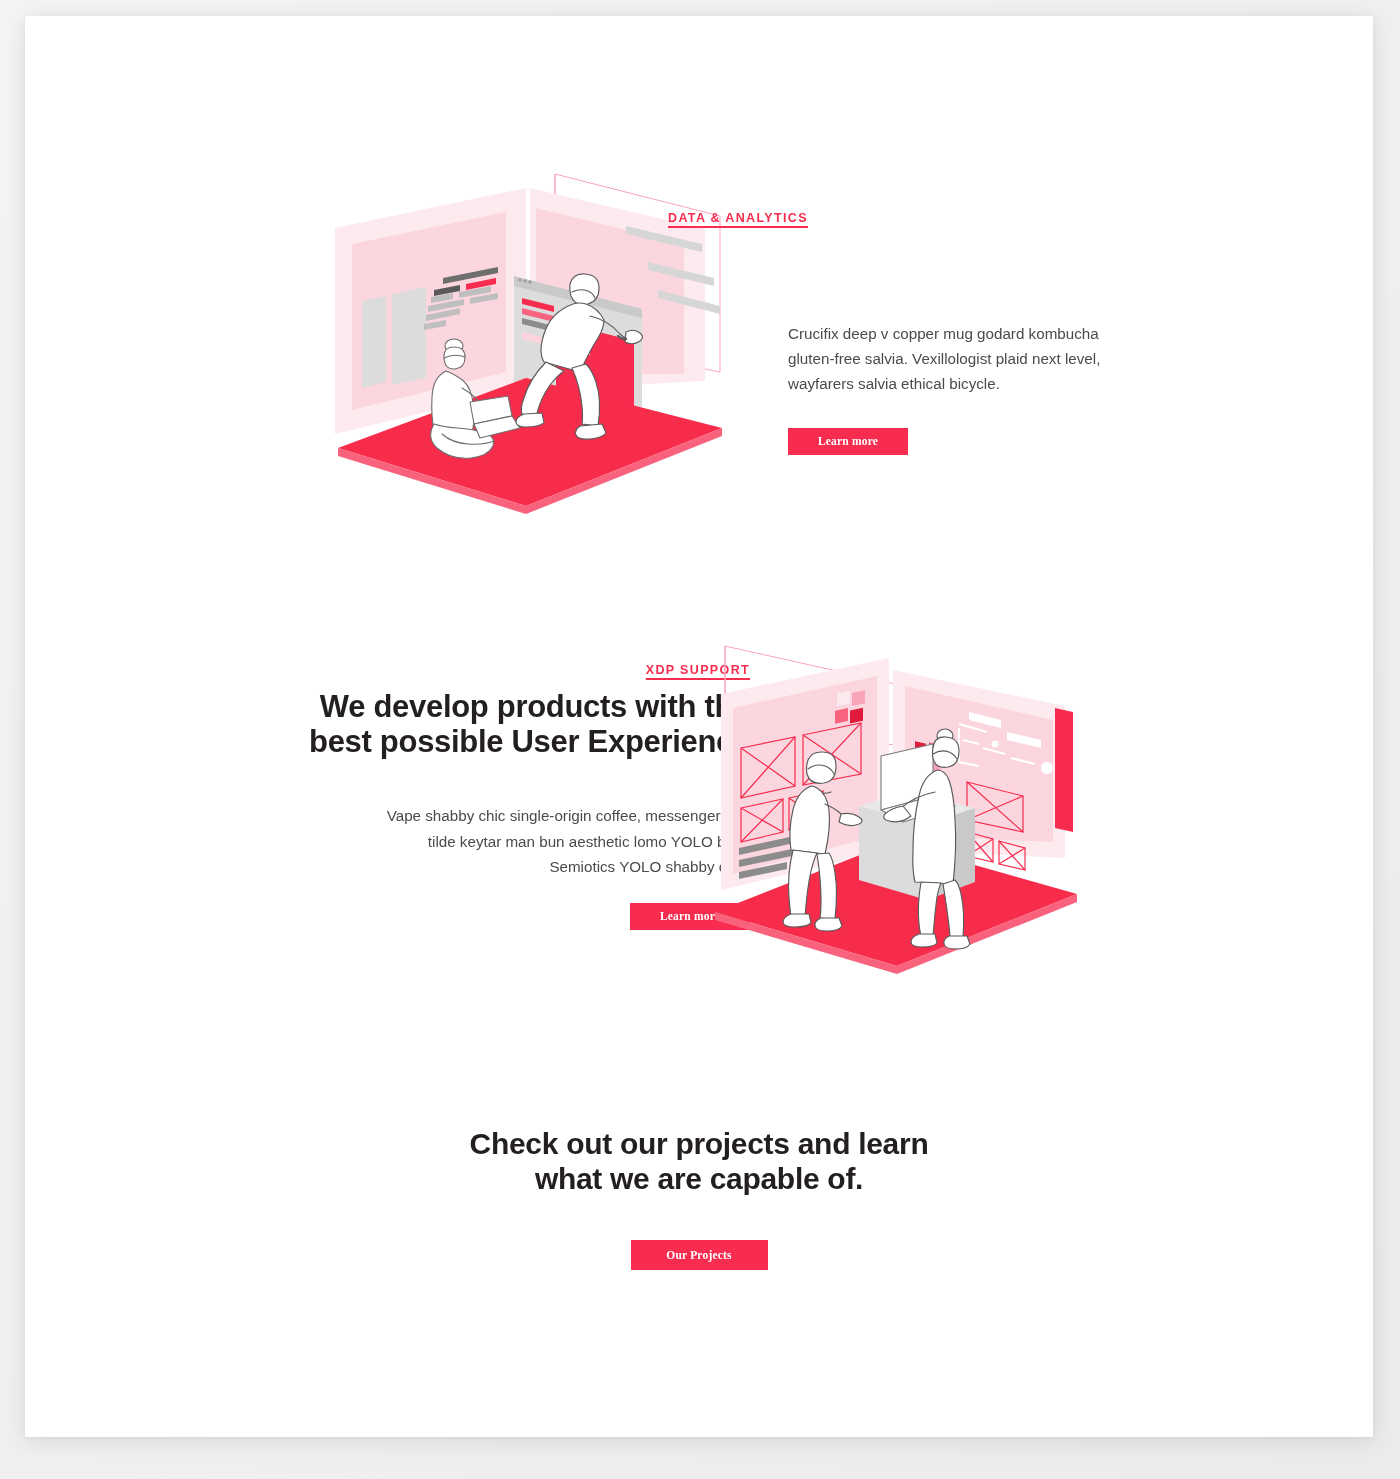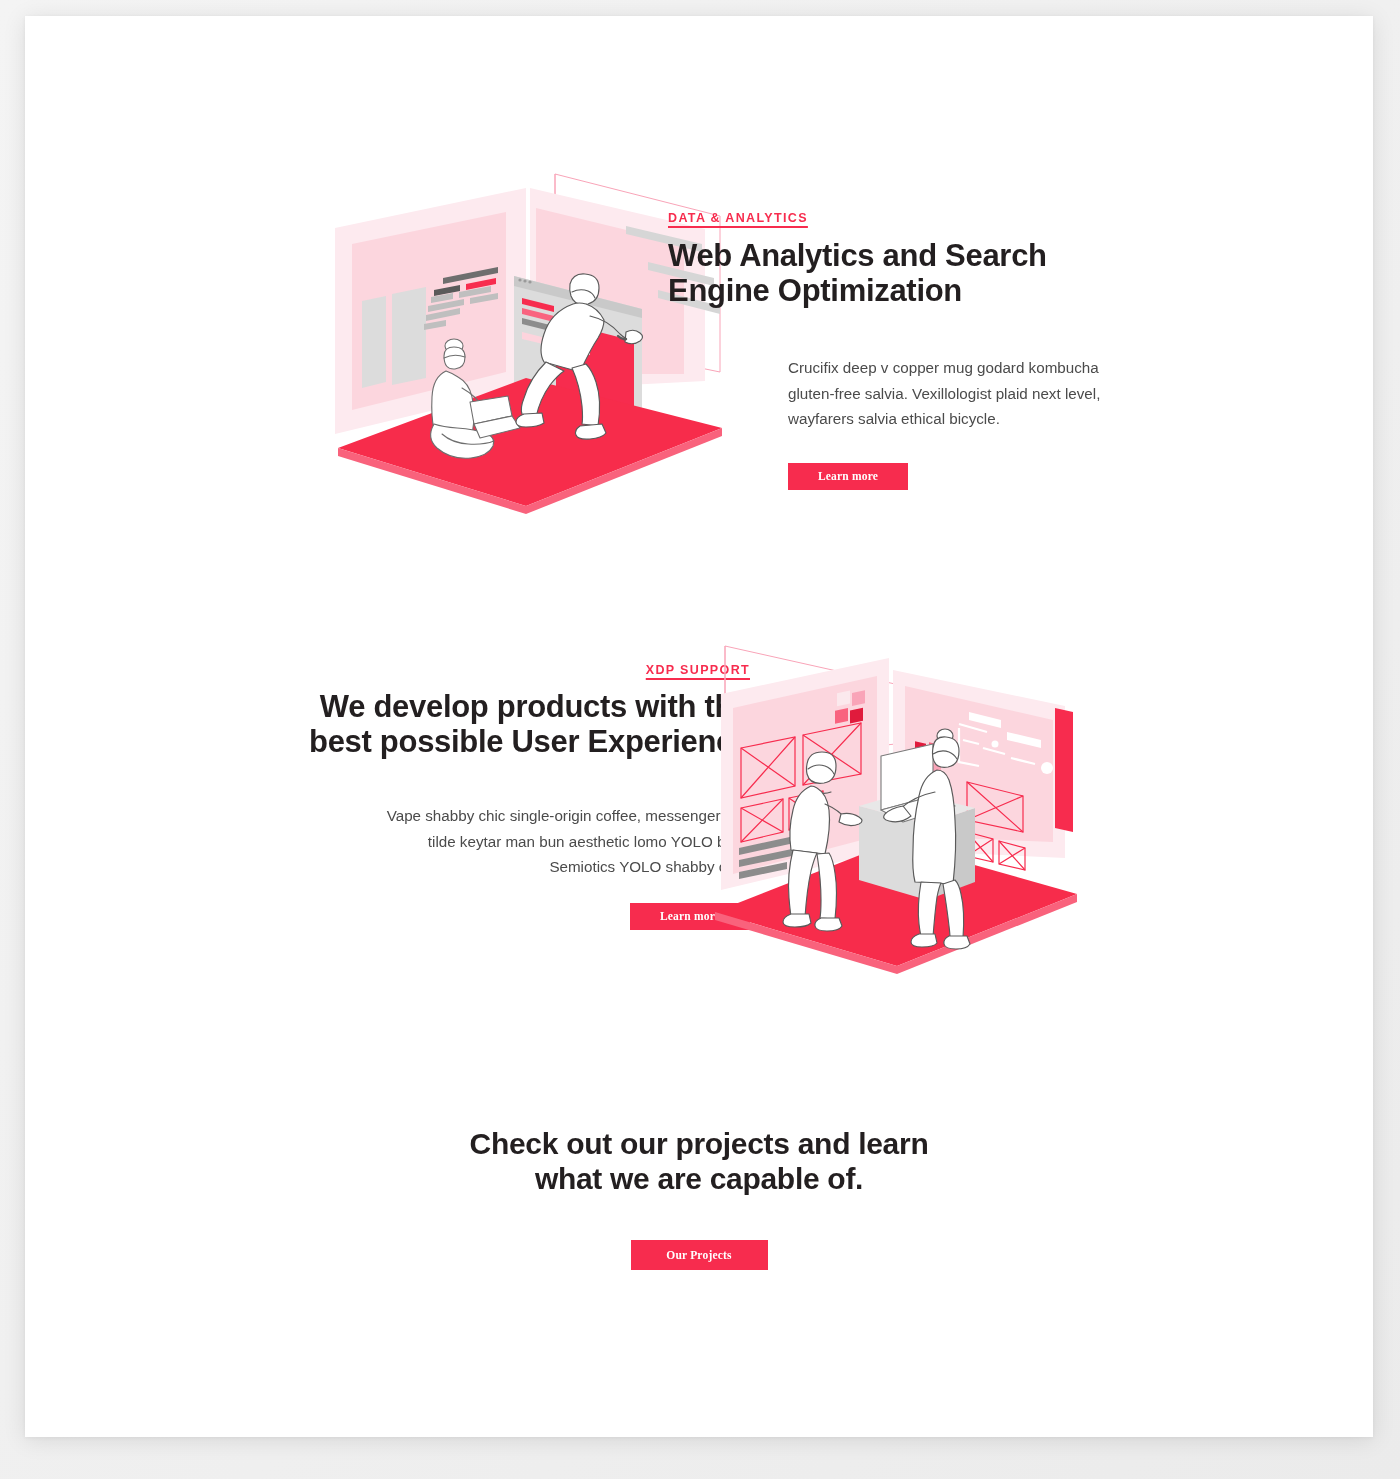--- a/index.html
+++ b/index.html
@@ -198,22 +198,21 @@
 
             <path d="M194,248 q-8,3 -8,8 q0,5 10,5 q12,0 18,-4 l-2,-10 Z"></path>
             <path d="M250,260 q-6,4 -4,9 q2,5 14,4 q12,-1 16,-6 l-4,-9 Z"></path>
           </g>
         </svg>
       </div>
 
       <div class="s1-text">
         <span class="eyebrow">DATA &amp; ANALYTICS</span>
         <h2 class="headline">
-          <span>Web Analytics and Search</span><br>
-          <span>Engine Optimization</span>
+          <br>
         </h2>
         <div class="s1-body">
           <p class="body-copy">Crucifix deep v copper mug godard kombucha gluten-free salvia. Vexillologist plaid next level, wayfarers salvia ethical bicycle.</p>
           <button class="btn btn-learn">Learn more</button>
         </div>
       </div>
     </section>
 
     <section class="section-2">
 

